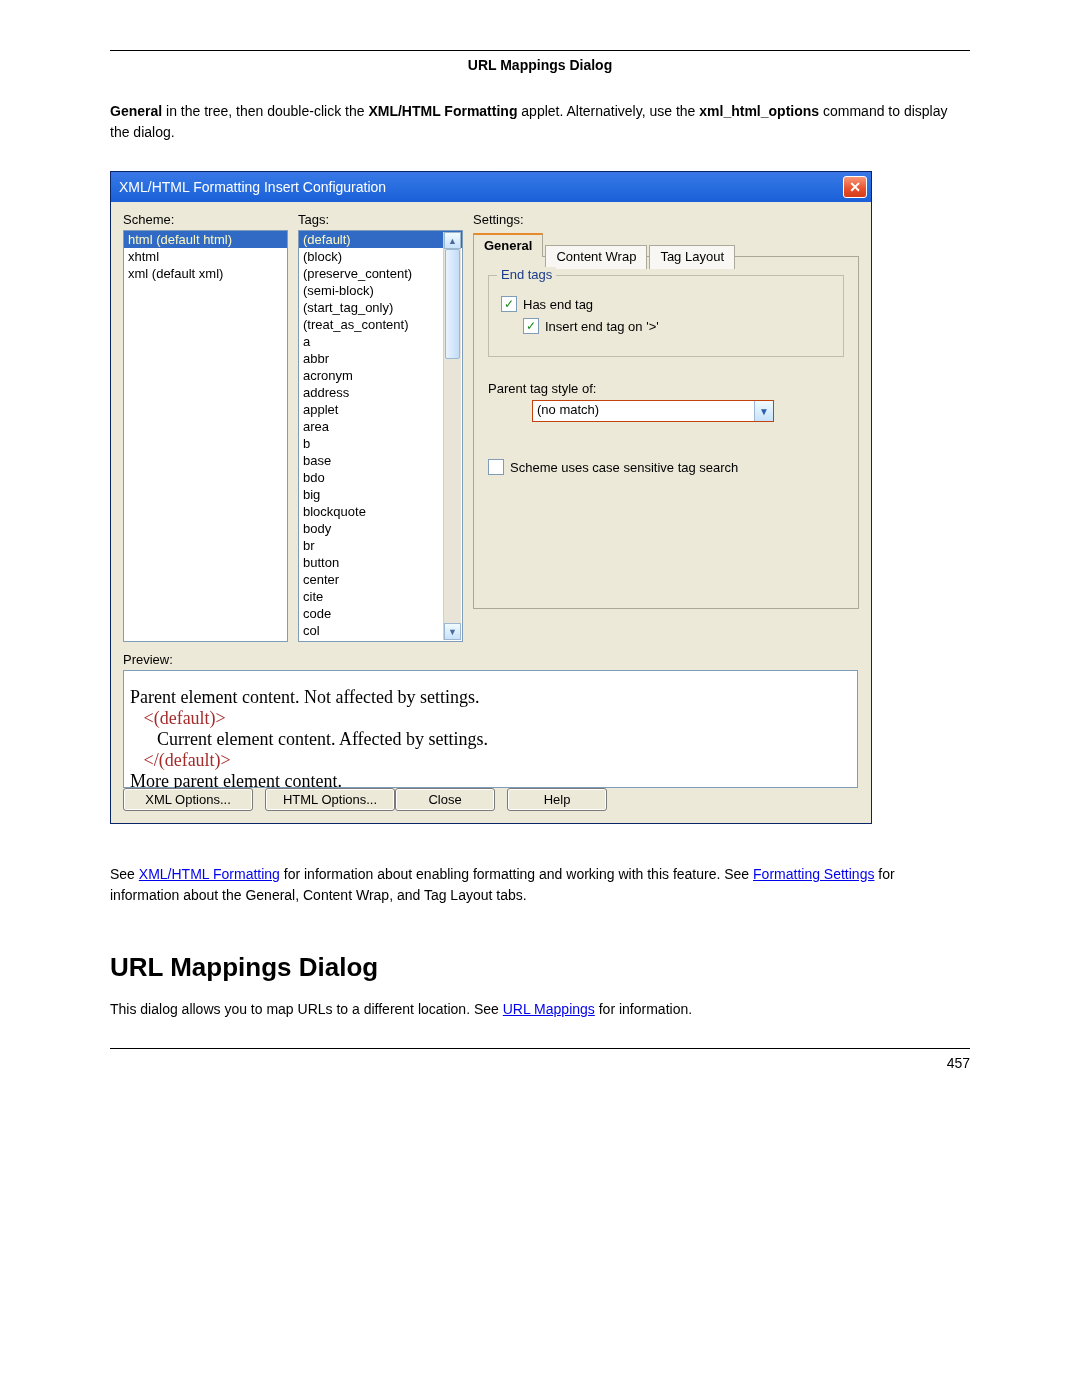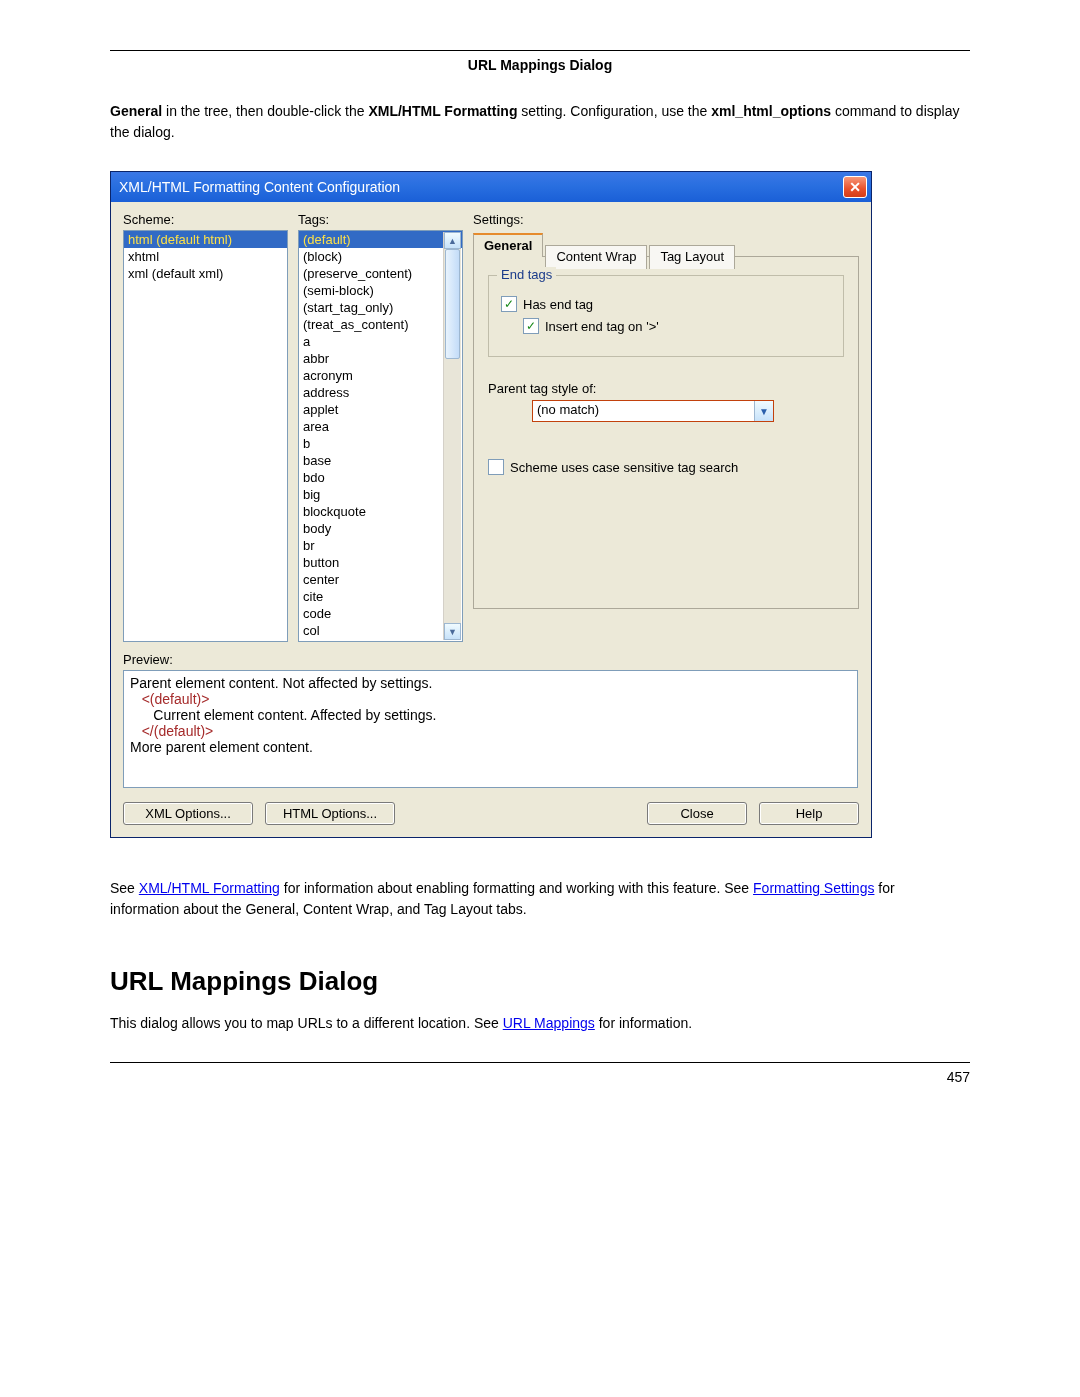--- a/index.html
+++ b/index.html
@@ -72,21 +72,21 @@
   .listbox {
     background: #fff;
     border: 1px solid #7f9db9;
     box-sizing: border-box;
     overflow: hidden;
   }
   #scheme-list { width: 165px; height: 412px; }
   #tags-wrap { width: 165px; height: 412px; position: relative; }
   #tags-list { position:absolute; inset:0; }
   .list-item { padding: 1px 4px; white-space: nowrap; font-size: 13px; }
-  .sel { background: #316ac5; color: #fde047; }
+  .sel { background: #316ac5; color: #fef9c3; }
   .scrollbar {
     position:absolute; right:1px; top:1px; bottom:1px; width:17px;
     background:#e8e5d8;
     display:flex; flex-direction:column; justify-content:space-between;
     border-left:1px solid #d4d0c8;
   }
   .sb-btn {
     height:17px; background: linear-gradient(to bottom,#f0fbff,#c7e2fa);
     border:1px solid #9db7d1; box-sizing:border-box;
     display:flex;align-items:center;justify-content:center;
@@ -151,28 +151,28 @@
     display:flex; width: 240px; border:1px solid #c2410c; background:#fff; height:20px;margin-left:44px;
   }
   .dropdown .dd-val { flex:1; padding:1px 4px; font-size:13px; }
   .dropdown .dd-btn {
     width:18px; background: linear-gradient(to bottom,#f0fbff,#c7e2fa);
     border-left:1px solid #9db7d1;
     display:flex;align-items:center;justify-content:center; color:#2b5fab; font-size:10px;
   }
   .preview-box {
     background:#fff; border:1px solid #7f9db9;
-    width: 735px; height: 118px; padding: 4px 6px;
-    font-family: Liberation Sans, sans-serif; font-size: 14px;
+    width: 735px; height: 118px; padding: 16px 6px;
+    font-family: Liberation Serif, serif; font-size: 18px;
     box-sizing: border-box; margin-top:2px;
     white-space: pre;
   }
   .preview-box .tag { color: #a52a2a; }
   .btn-row {
-    display:flex; justify-content: space-between; margin-top: 14px;
+    display:flex; margin-top: 0;
   }
   .btn {
     min-width: 100px; padding: 3px 14px;
     background: #ece9d8;
     border: 1px solid #7a7a7a;
     border-radius: 3px;
     font-size: 13px;
     text-align:center;
     box-shadow: inset 0 0 0 1px #fff;
   }
@@ -185,27 +185,27 @@
 </style>
 </head>
 <body>
 
 <div class="page">
   <div class="content">
     <div class="header-rule"></div>
     <div class="header-title">URL Mappings Dialog</div>
 
     <p class="para">
-      <span class="bold">General</span><span> in the tree, then double-click the </span><span class="bold">XML/HTML Formatting</span><span> setting. Configuration, use the </span><span class="bold">xml_html_options</span><span> command to display the dialog.</span>
+      <span class="bold">General</span><span> in the tree, then double-click the </span><span class="bold">XML/HTML Formatting</span><span> applet. Alternatively, use the </span><span class="bold">xml_html_options</span><span> command to display the dialog.</span>
     </p>
 
 
     <div class="win">
       <div class="titlebar">
-        <span class="titlebar-title">XML/HTML Formatting Content Configuration</span>
+        <span class="titlebar-title">XML/HTML Formatting Insert Configuration</span>
         <div class="close-btn">✕</div>
       </div>
       <div class="win-body">
         <div class="row-top">
 
           <div class="col">
             <div class="lbl">Scheme:</div>
             <div class="listbox" id="scheme-list">
               <div class="list-item sel">html (default html)</div>
               <div class="list-item">xhtml</div>

